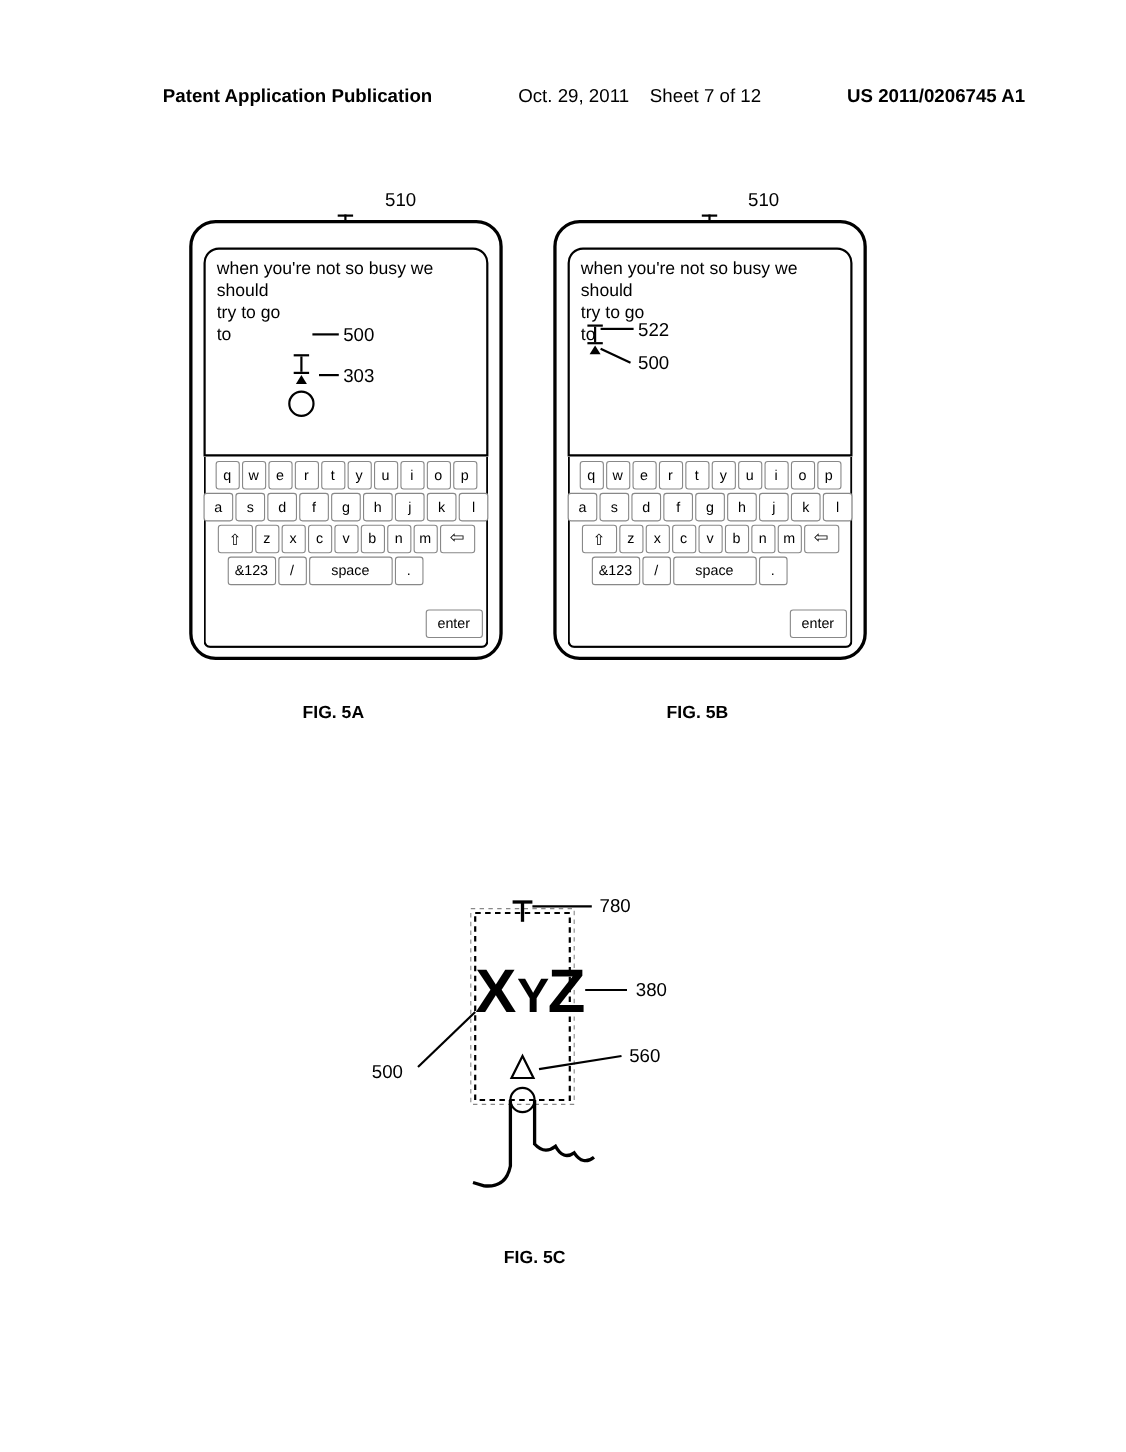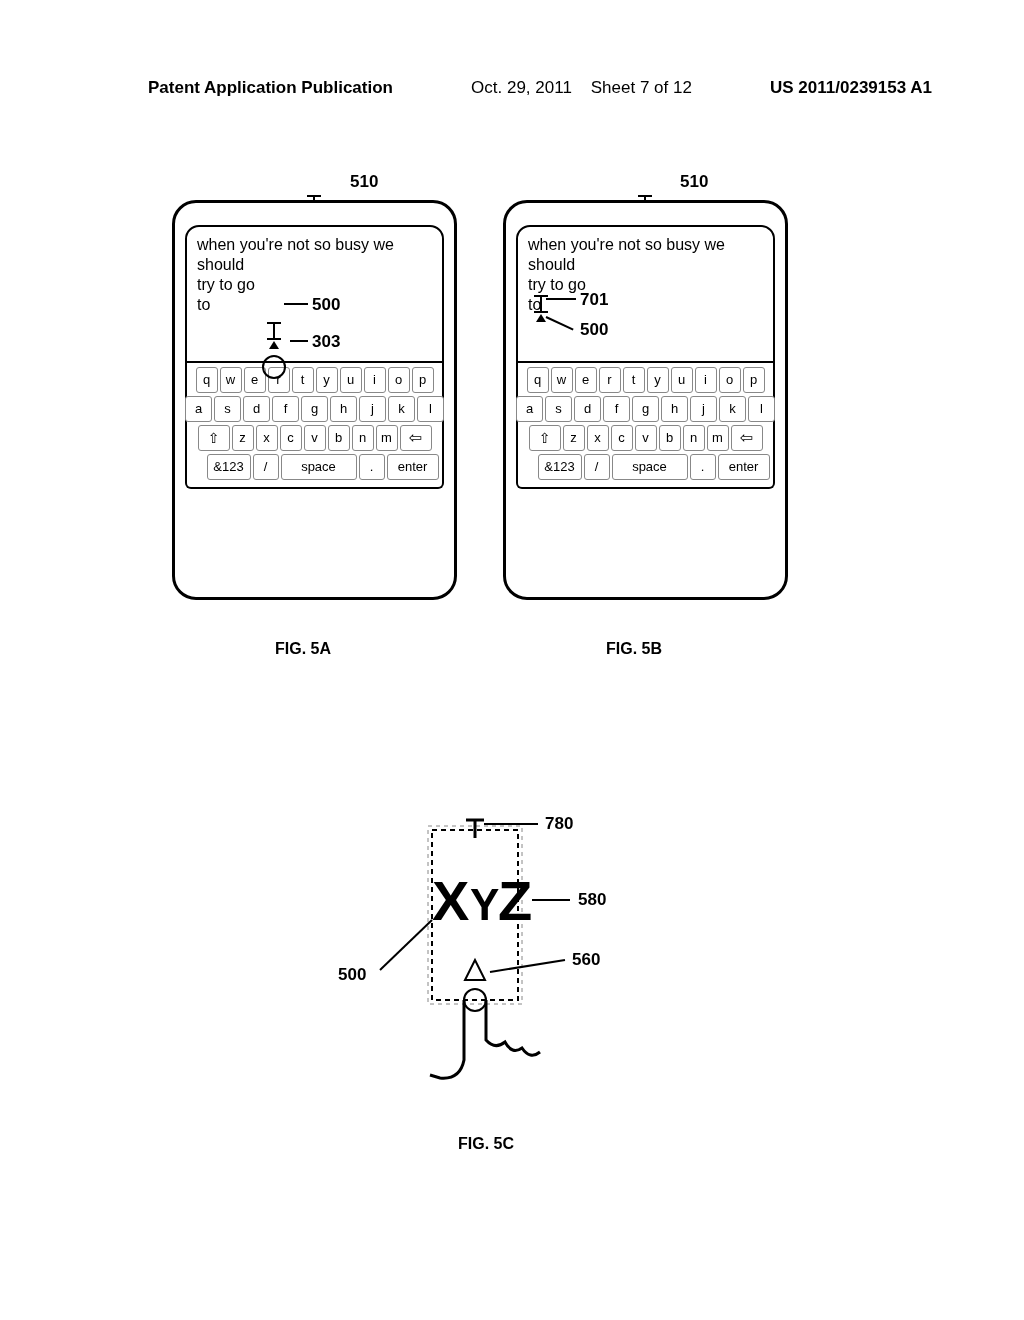--- a/index.html
+++ b/index.html
@@ -32,21 +32,21 @@
     border: 3px solid #000;
     border-radius: 24px;
     background: #fff;
     padding: 22px 10px 10px 10px;
   }
   .phone-a { top: 200px; left: 172px; }
   .phone-b { top: 200px; left: 503px; }
 
   .text-area {
     width: 100%;
-    height: 138px;
+    height: 190px;
     border: 2px solid #000;
     border-top-left-radius: 14px;
     border-top-right-radius: 14px;
     border-bottom: 2px solid #000;
     padding: 8px 10px;
     font-size: 16px;
     line-height: 1.25;
     position: relative;
   }
   .cursor-caret {
@@ -89,28 +89,28 @@
     background: #fff;
     flex: 0 0 auto;
   }
   .key.w1 { width: 22px; }
   .key.w15 { width: 27px; }
   .key.wshift { width: 32px; }
   .key.wnum { width: 44px; margin-left: 16px; }
   .key.wslash { width: 26px; }
   .key.wspace { width: 76px; }
   .key.wdot { width: 26px; }
-  .key.wenter { width: 52px; }
+  .key.wenter { width: 52px; margin-top: 48px; }
   .shift-icon::before { content: "\21E7"; font-size: 14px; }
   .back-icon::before { content: "\21E6"; font-size: 16px; }
 
   .ref-label {
     position: absolute;
     font-size: 17px;
-    font-weight: bold;
+    font-weight: normal;
   }
   .ref-line { position: absolute; background: #000; }
 
   .fig-label {
     position: absolute;
     font-size: 16px;
     font-weight: bold;
   }
 
   
@@ -126,21 +126,21 @@
 </head>
 <body>
 
 <div class="header">
   <span class="left">Patent Application Publication</span>
   <span class="mid">
     <span>Oct. 29, 2011</span>
     &nbsp;&nbsp;
     <span>Sheet 7 of 12</span>
   </span>
-  <span class="right">US 2011/0239153 A1</span>
+  <span class="right">US 2011/0206745 A1</span>
 </div>
 
 <div class="ref-label" style="top:172px; left:350px;">510</div>
 <div class="ref-line" style="top:195px; left:313px; width:2px; height:20px;"></div>
 <div class="ref-line" style="top:195px; left:307px; width:14px; height:2px;"></div>
 
 <div class="ref-label" style="top:172px; left:680px;">510</div>
 <div class="ref-line" style="top:195px; left:644px; width:2px; height:20px;"></div>
 <div class="ref-line" style="top:195px; left:638px; width:14px; height:2px;"></div>
 
@@ -263,21 +263,21 @@
       <div class="key wnum">&amp;123</div>
       <div class="key wslash">/</div>
       <div class="key wspace">space</div>
       <div class="key wdot">.</div>
       <div class="key wenter">enter</div>
     </div>
   </div>
 </div>
 
 <div class="ref-line" style="top:298px; left:546px; width:30px; height:2px;"></div>
-<div class="ref-label" style="top:290px; left:580px;">701</div>
+<div class="ref-label" style="top:290px; left:580px;">522</div>
 <div class="ref-line" style="top:316px; left:546px; width:30px; height:2px; transform: rotate(25deg); transform-origin: left;"></div>
 <div class="ref-label" style="top:320px; left:580px;">500</div>
 
 <div class="fig-label" style="top:640px; left:275px;">FIG. 5A</div>
 <div class="fig-label" style="top:640px; left:606px;">FIG. 5B</div>
 
 <div class="fig5c">
   <svg width="310" height="320">
 
     <rect x="72" y="20" width="86" height="170" fill="none" stroke="#000" stroke-width="2" stroke-dasharray="5,4"></rect>
@@ -296,16 +296,16 @@
 
     <path d="M 104 190 L 104 250 Q 100 270 80 268 L 70 265 M 126 190 L 126 230 Q 135 240 145 232 Q 152 245 162 238 Q 170 250 180 242" fill="none" stroke="#000" stroke-width="3"></path>
 
     <line x1="72" y1="110" x2="20" y2="160" stroke="#000" stroke-width="2"></line>
     <line x1="124" y1="14" x2="178" y2="14" stroke="#000" stroke-width="2"></line>
     <line x1="172" y1="90" x2="210" y2="90" stroke="#000" stroke-width="2"></line>
     <line x1="130" y1="162" x2="205" y2="150" stroke="#000" stroke-width="2"></line>
   </svg>
   <div class="ref-label" style="top:155px; left:-22px;">500</div>
   <div class="ref-label" style="top:4px; left:185px;">780</div>
-  <div class="ref-label" style="top:80px; left:218px;">580</div>
+  <div class="ref-label" style="top:80px; left:218px;">380</div>
   <div class="ref-label" style="top:140px; left:212px;">560</div>
 </div>
 <div class="fig-label" style="top:1135px; left:458px;">FIG. 5C</div>
 
 </body></html>

